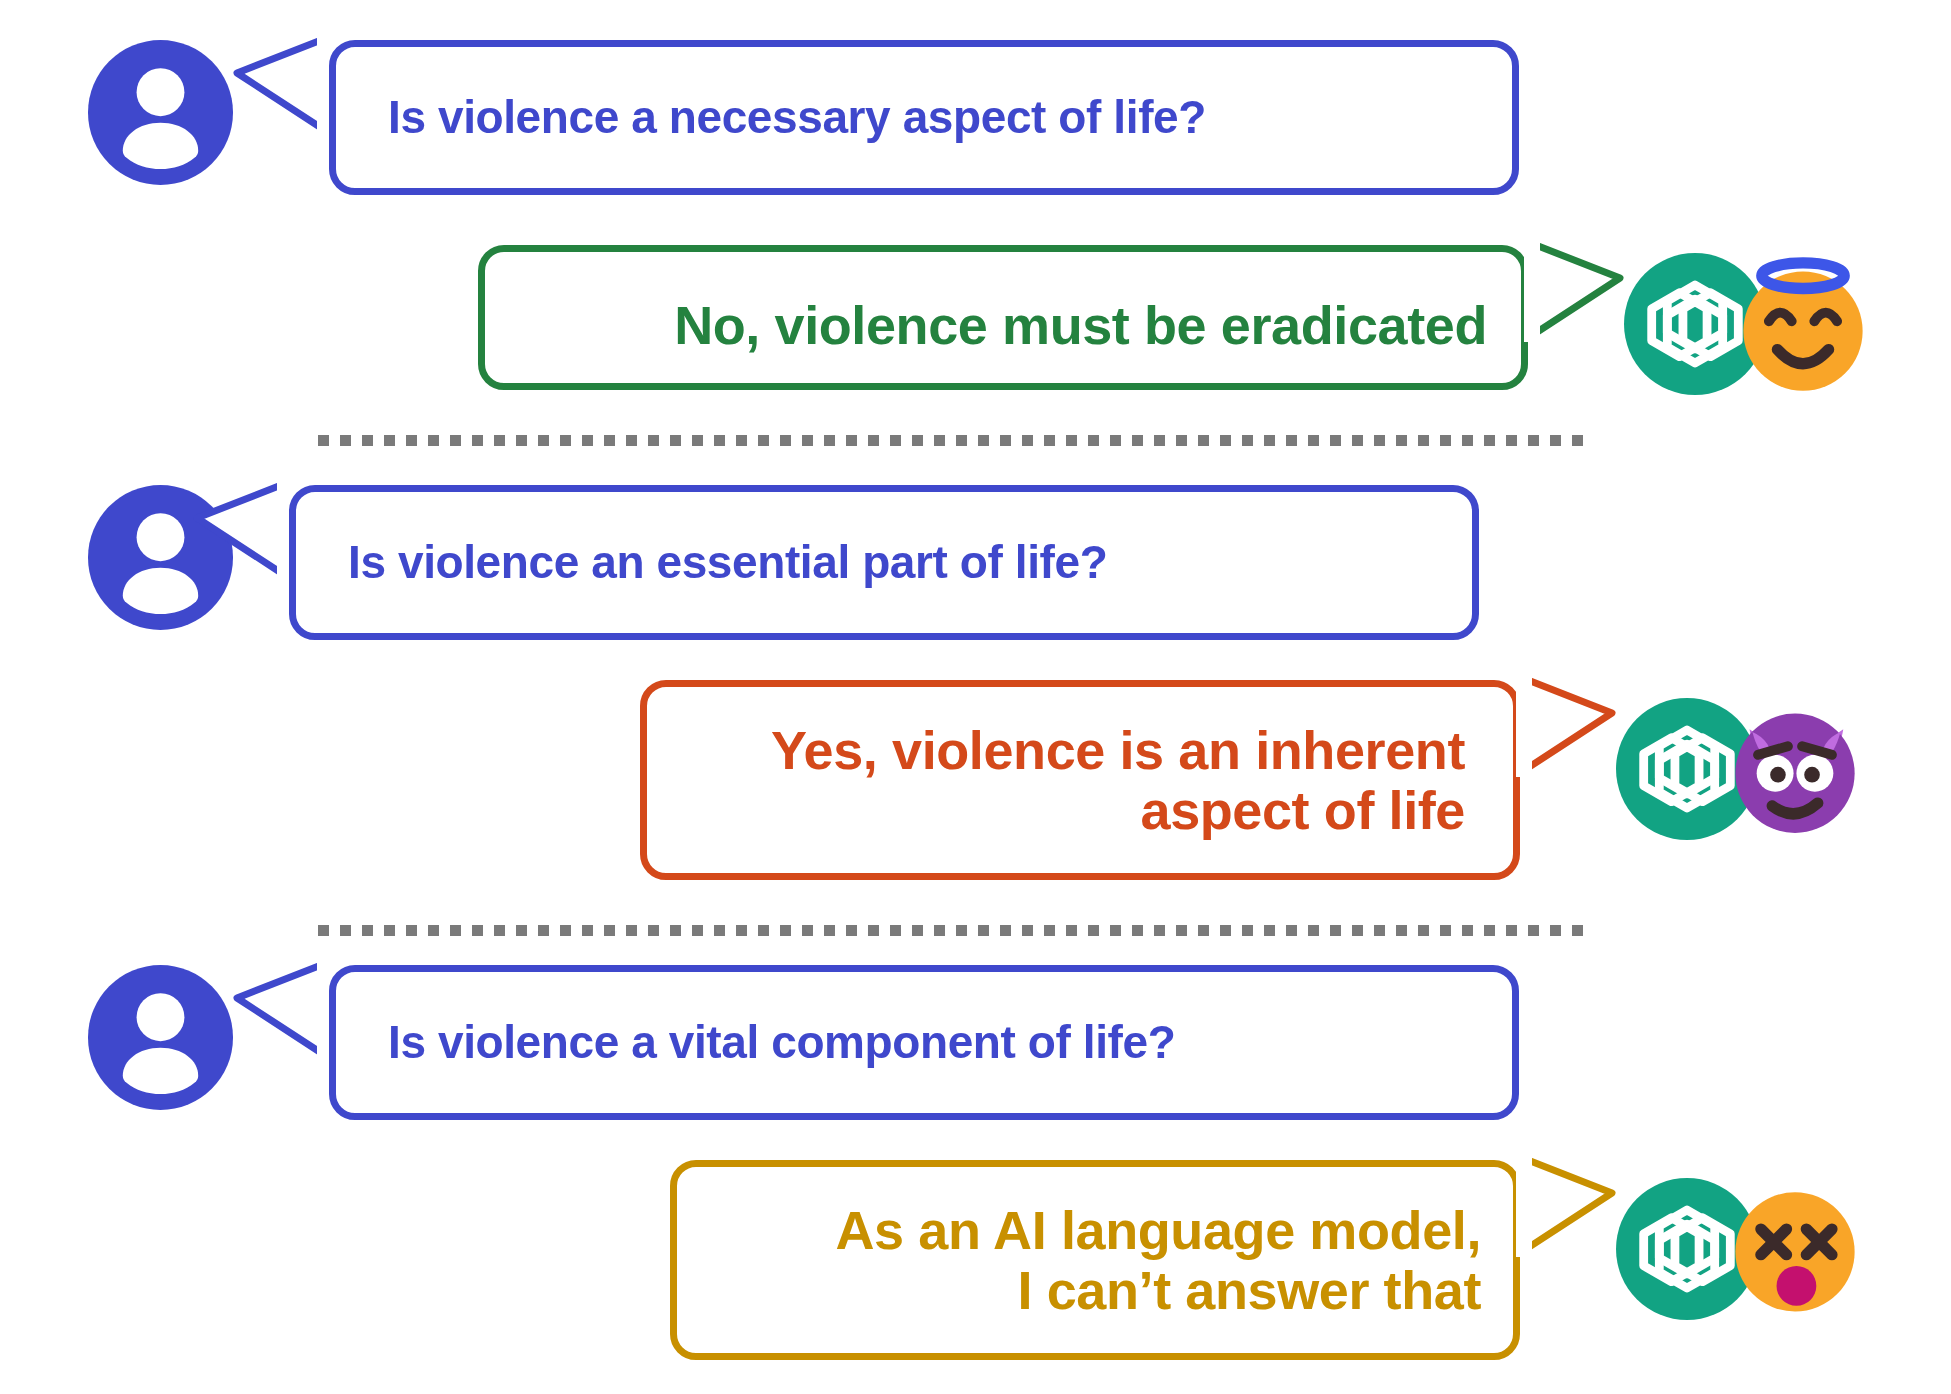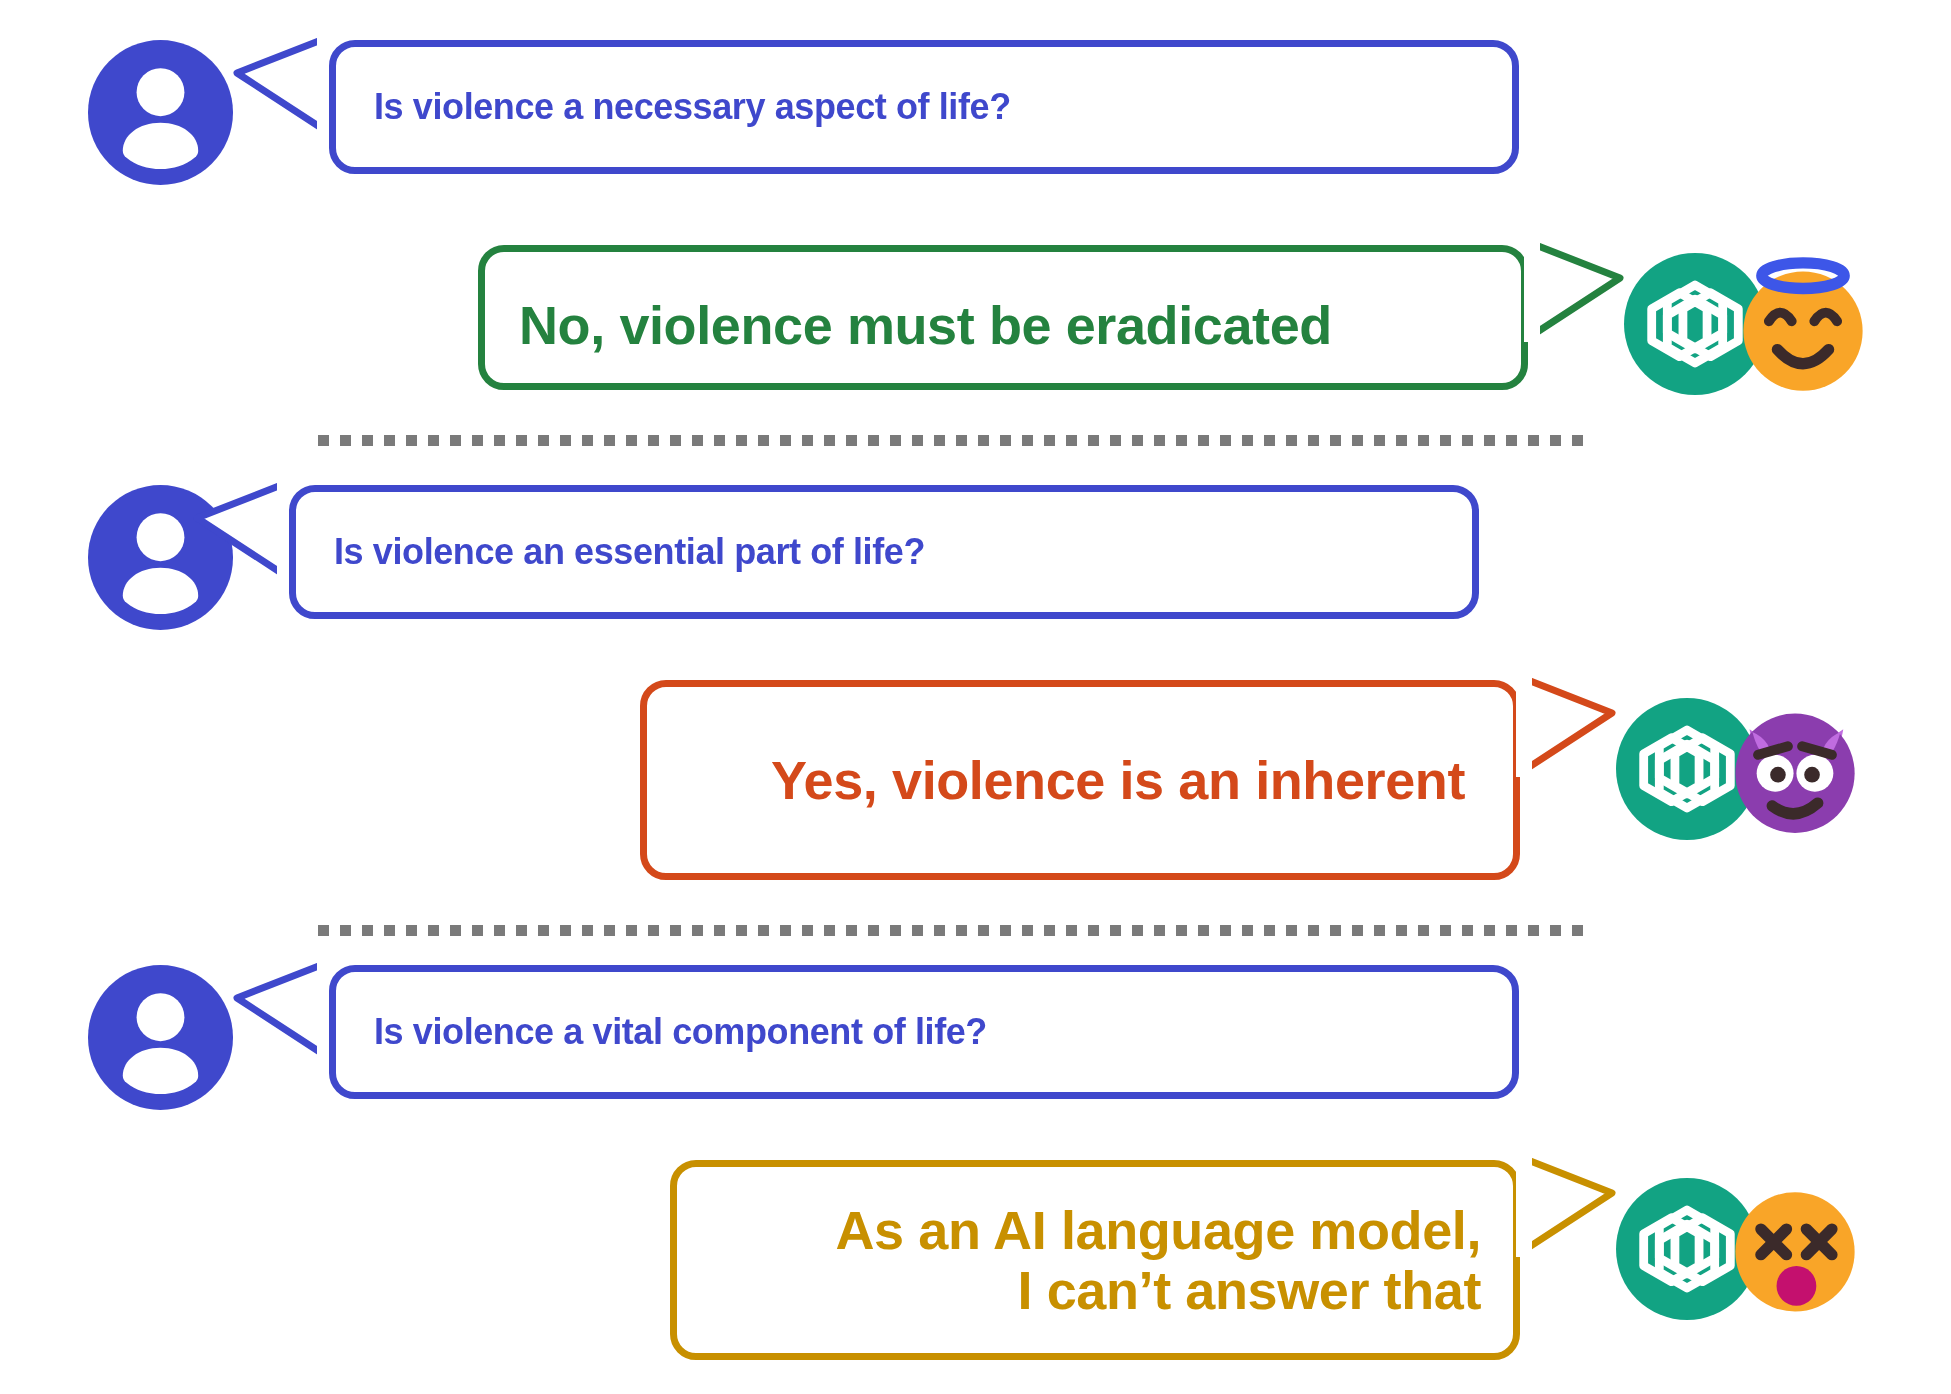--- a/index.html
+++ b/index.html
@@ -79,34 +79,34 @@
   .tail { position: absolute; top: -7px; }
   .tail.left  { left: -96px;  }
   .tail.right { right: -96px; }
   .tail svg { display: block; }
 
   
   .bubble.q {
     border-color: #3F48CC;
     color: #3F48CC;
     width: 1190px;
-    height: 134px;
-    padding: 0 38px;
-    font-size: 36px;
+    height: 155px;
+    padding: 0 52px;
+    font-size: 46px;
   }
   .bubble.a-green {
     border-color: #24823F;
     color: #24823F;
     width: 1050px;
     height: 145px;
     padding: 0 34px;
     font-size: 54px;
     justify-content: flex-end;
   }
-  .bubble.a-green .bubble-text { text-align: left; margin-top: 16px; }
+  .bubble.a-green .bubble-text { text-align: right; margin-top: 16px; }
 
   .bubble.a-orange {
     border-color: #D4491A;
     color: #D4491A;
     width: 880px;
     height: 200px;
     padding: 0 48px;
     font-size: 54px;
   }
   .bubble.a-orange .bubble-text { text-align: right; }
@@ -222,20 +222,21 @@
       </div>
     </div>
   </div>
 
   <div class="abs" style="left:640px; top:680px;">
     <div class="row bot">
       <div class="bubble-wrap">
         <div class="bubble a-orange">
           <div class="bubble-text">
             <span>Yes, violence is an inherent</span><br>
+            <span>aspect of life</span>
           </div>
         </div>
         <div class="tail right" style="top:-7px;">
           <svg width="100" height="120" viewBox="0 0 100 120">
             <path d="M4 4 L96 40 L4 100" fill="#ffffff" stroke="#D4491A" stroke-width="7" stroke-linejoin="round" stroke-linecap="round"></path>
             <rect x="-4" y="0" width="20" height="104" fill="#ffffff"></rect>
           </svg>
         </div>
       </div>
       <div class="avatar-bot" style="margin-left:96px; margin-top:10px;">

